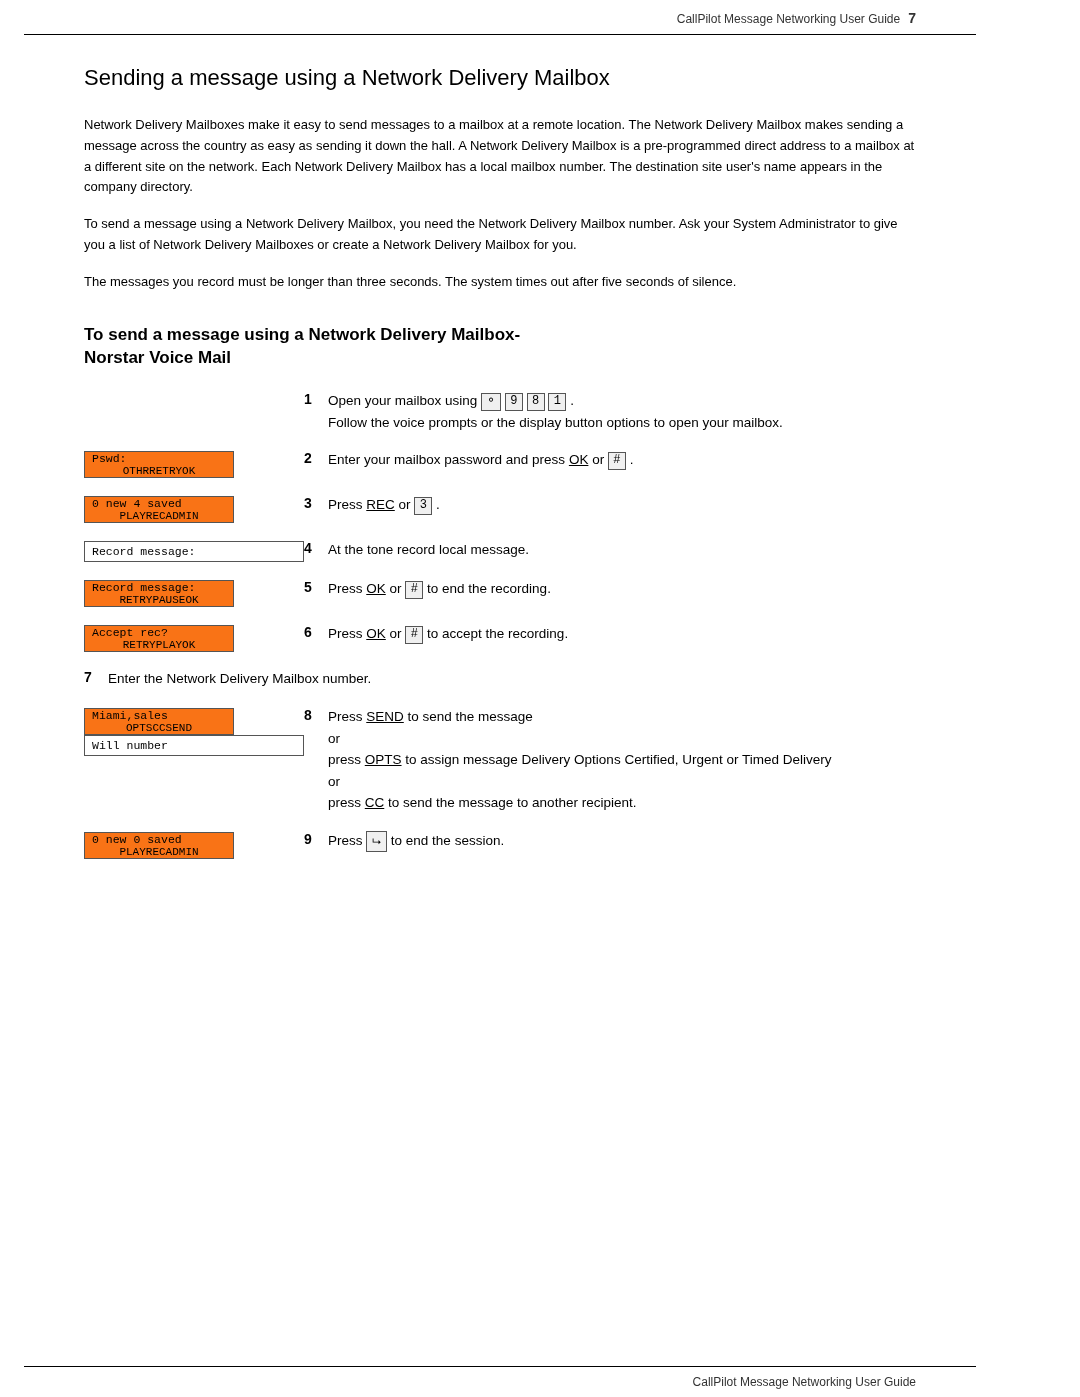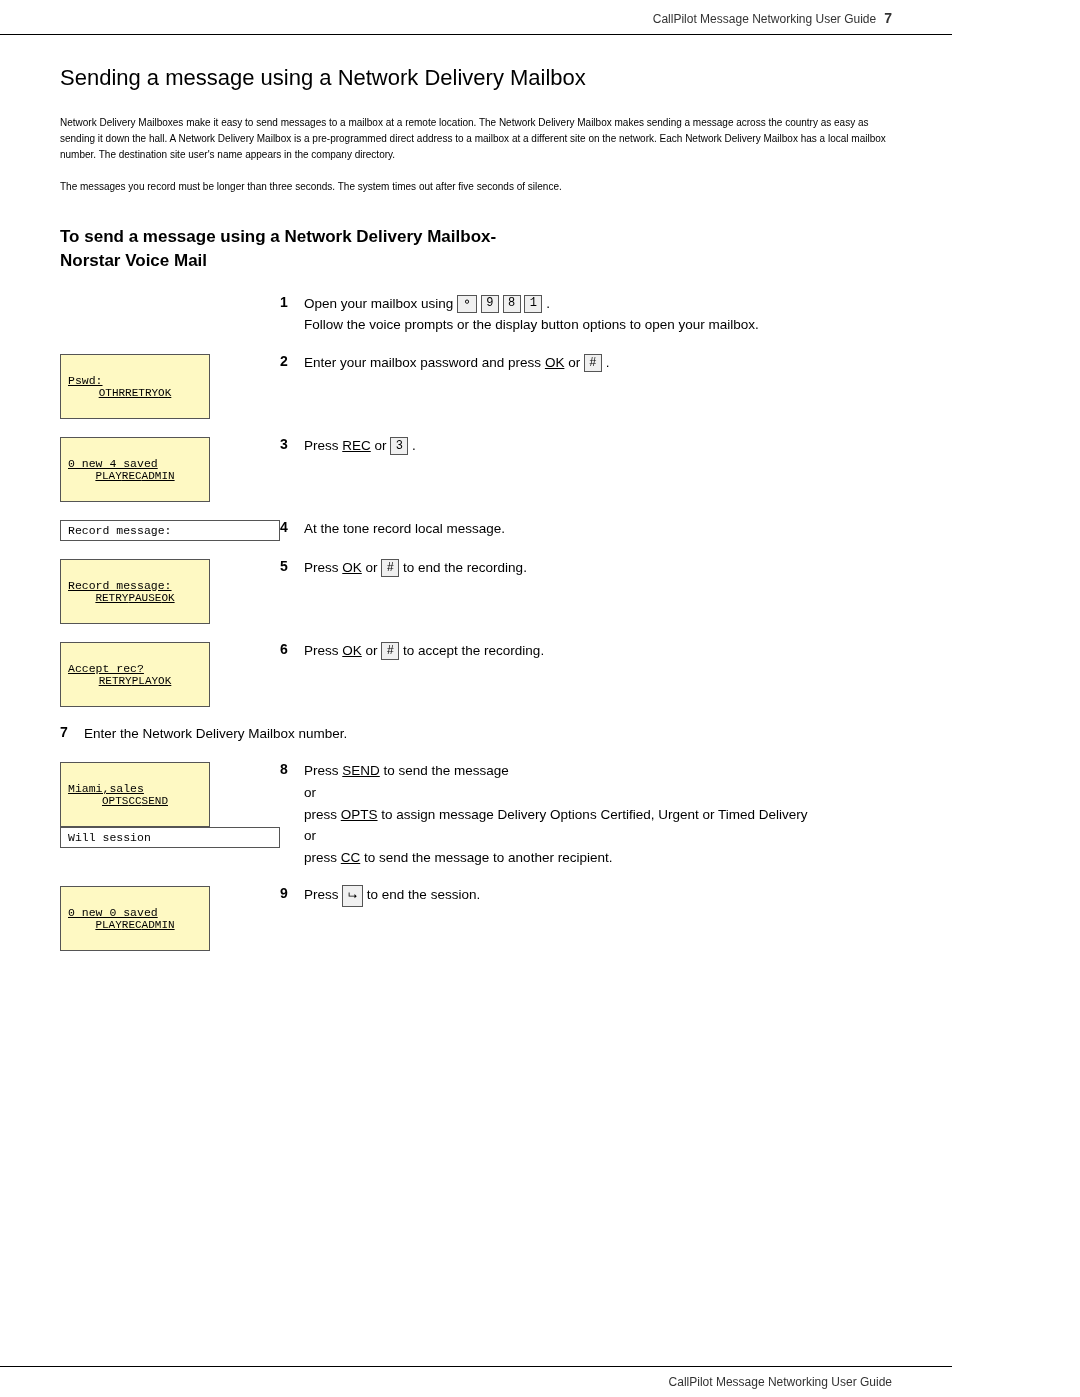--- a/index.html
+++ b/index.html
@@ -12,20 +12,21 @@
       width: 1080px;
       min-height: 1397px;
       position: relative;
     }
 
     .page-container {
       width: 952px;
       min-height: 1397px;
       position: relative;
       padding: 0;
+      margin-left: 24px;
     }
 
     
     .page-header {
       border-bottom: 1px solid #000;
       padding: 10px 60px 8px 60px;
       display: flex;
       justify-content: flex-end;
       align-items: center;
     }
@@ -65,21 +66,21 @@
     }
 
     h1.chapter-title {
       font-size: 22px;
       font-weight: normal;
       margin-bottom: 24px;
       border-bottom: none;
     }
 
     .body-text {
-      font-size: 10px;
+      font-size: 13px;
       line-height: 1.6;
       margin-bottom: 16px;
     }
 
     h2.section-title {
       font-size: 17px;
       font-weight: bold;
       margin-top: 30px;
       margin-bottom: 20px;
       line-height: 1.4;
@@ -109,27 +110,26 @@
       font-family: 'Courier New', Courier, monospace;
       font-size: 12px;
       min-width: 18px;
       height: 18px;
       background: #f0f0f0;
       vertical-align: middle;
     }
 
     .display-screen {
       border: 1px solid #555;
-      background: #fef9c3;
+      background: #f97316;
       font-family: 'Courier New', Courier, monospace;
       font-size: 11.5px;
-      padding: 19px 7px;
+      padding: 0 7px;
       min-width: 150px;
       display: inline-block;
-      text-decoration: underline;
     }
 
     .display-screen .screen-line1 {
       display: block;
     }
 
     .display-screen .screen-line2 {
       display: flex;
       justify-content: center;
       font-size: 11px;
@@ -192,20 +192,21 @@
     <span class="page-header-text">
       <span>CallPilot Message Networking User Guide</span><span class="page-num">7</span>
     </span>
   </div>
 
   <div class="content">
 
     <h1 class="chapter-title">Sending a message using a Network Delivery Mailbox</h1>
 
     <p class="body-text">Network Delivery Mailboxes make it easy to send messages to a mailbox at a remote location. The Network Delivery Mailbox makes sending a message across the country as easy as sending it down the hall. A Network Delivery Mailbox is a pre-programmed direct address to a mailbox at a different site on the network. Each Network Delivery Mailbox has a local mailbox number. The destination site user's name appears in the company directory.</p>
+    <p class="body-text">To send a message using a Network Delivery Mailbox, you need the Network Delivery Mailbox number. Ask your System Administrator to give you a list of Network Delivery Mailboxes or create a Network Delivery Mailbox for you.</p>
     <p class="body-text">The messages you record must be longer than three seconds. The system times out after five seconds of silence.</p>
 
     <h2 class="section-title">To send a message using a Network Delivery Mailbox-<br>Norstar Voice Mail</h2>
 
     <div class="step-pair">
       <div class="step-pair-left"></div>
       <div class="step-pair-right">
         <span class="step-number">1</span>
         <div class="step-content">
           <span>Open your mailbox using </span>
@@ -316,21 +317,21 @@
       <div class="step-pair-left">
         <div class="display-screen">
           <span class="screen-line1">Miami,sales</span>
           <div class="screen-line2">
             <span>OPTS</span>
             <span>CC</span>
             <span>SEND</span>
           </div>
         </div>
         <br>
-        <div class="display-screen-single">Will session</div>
+        <div class="display-screen-single">Will number</div>
       </div>
       <div class="step-pair-right">
         <span class="step-number">8</span>
         <div class="step-content">
           Press <u>SEND</u> to send the message<br>
           or<br>
           press <u>OPTS</u> to assign message Delivery Options Certified, Urgent or Timed Delivery<br>
           or<br>
           press <u>CC</u> to send the message to another recipient.
         </div>

